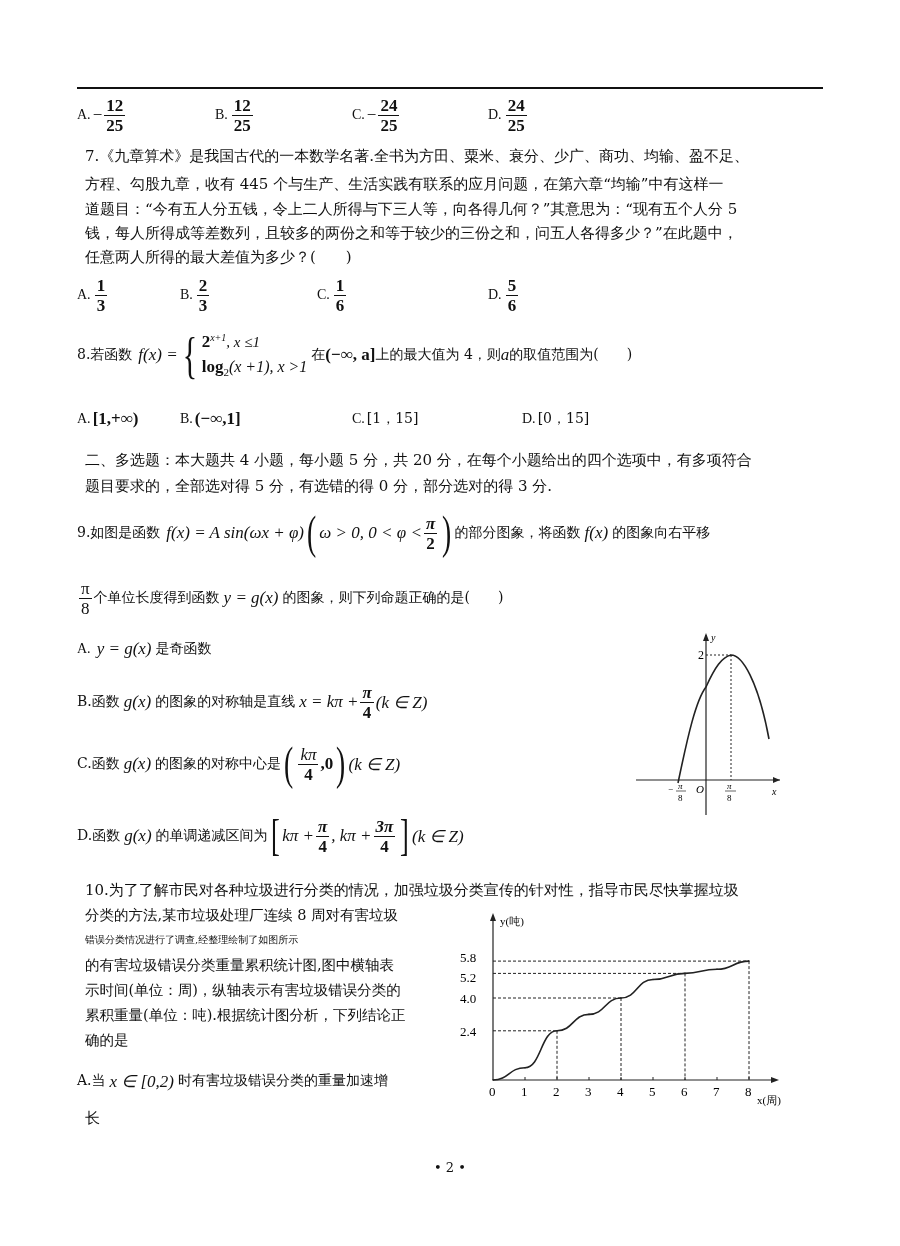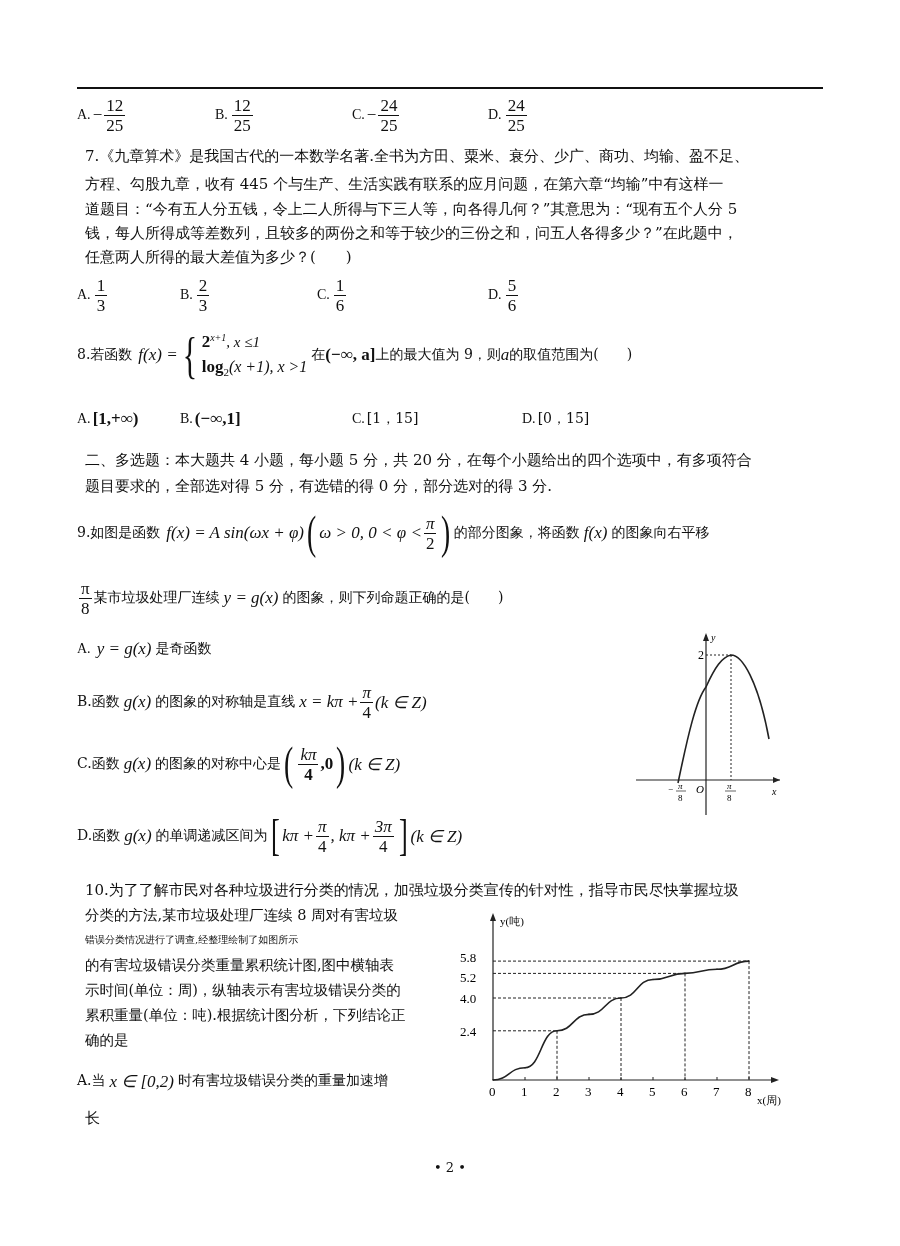--- a/index.html
+++ b/index.html
@@ -4,21 +4,21 @@
 <style>
   html, body { margin: 0; padding: 0; background: #ffffff; }
   body {
     width: 900px; height: 1246px; position: relative; overflow: hidden;
     font-family: "DejaVu Serif", "Liberation Serif", serif;
     color: #111; font-size: 15px;
   }
   .abs { position: absolute; }
   .rule { left: 77px; top: 87px; width: 746px; height: 2px; background: #111; }
   .line { position: absolute; left: 77px; white-space: nowrap; font-size: 15px; line-height: 20px; margin-left: 8px; }
-  .frac { display: inline-flex; flex-direction: column; align-items: center; vertical-align: middle; font-weight: normal; font-family: "Liberation Serif", serif; font-size: 17px; line-height: 19px; margin: 0 2px; }
+  .frac { display: inline-flex; flex-direction: column; align-items: center; vertical-align: middle; font-weight: bold; font-family: "Liberation Serif", serif; font-size: 17px; line-height: 19px; margin: 0 2px; }
   .frac .num { border-bottom: 1.3px solid #111; padding: 0 2px; }
   .frac .den { padding: 0 2px; }
   .opt { position: absolute; white-space: nowrap; font-size: 14px; display: flex; align-items: center; }
   .opt .lbl { font-family: "Liberation Serif", serif; margin-right: 2px; }
   .m { font-family: "Liberation Serif", serif; font-style: italic; font-size: 17px; }
   .mb { font-family: "Liberation Serif", serif; font-weight: bold; font-size: 17px; }
   .mr { font-family: "Liberation Serif", serif; font-size: 17px; }
   .big-paren { font-family: "Liberation Serif", serif; font-size: 46px; line-height: 46px; font-weight: 300; vertical-align: middle; transform: scaleX(0.6); display: inline-block; }
   .big-brack { font-family: "Liberation Serif", serif; font-size: 44px; line-height: 44px; vertical-align: middle; transform: scaleX(0.6); display: inline-block; }
   .brace { font-family: "Liberation Serif", serif; font-size: 50px; line-height: 50px; vertical-align: middle; display: inline-block; transform: scaleX(0.6); }
@@ -107,21 +107,21 @@
 <div class="opt" style="left:77px; top:325px; height:60px;">
   <span>8.若函数</span>
   <span class="m" style="margin-left:6px">f(x) =</span>
   <span class="brace">{</span>
   <span class="piece">
     <span><span class="mb">2</span><sup class="m" style="font-size:10px">x+1</sup><span class="m" style="font-size:15px">, x ≤1</span></span>
     <span><span class="mb">log</span><sub class="mr" style="font-size:11px">2</sub><span class="m" style="font-size:16px">(x +1), x &gt;1</span></span>
   </span>
   <span style="margin-left:4px">在</span>
   <span class="mb">(−∞, a]</span>
-  <span>上的最大值为 9，则</span>
+  <span>上的最大值为 4，则</span>
   <span class="m">a</span>
   <span>的取值范围为(　　)</span>
 </div>
 <div id="q8opts">
     <div class="opt" style="left:77px; top:406px; height:26px;">
       <span class="lbl">A.</span>
       <span class="mb">[1,+∞)</span>
     </div>
     <div class="opt" style="left:180px; top:406px; height:26px;">
       <span class="lbl">B.</span>
@@ -152,21 +152,21 @@
   <span class="big-paren">)</span>
   <span>的部分图象，将函数</span>
   <span class="m" style="margin:12px 4px">f(x)</span>
   <span>的图象向右平移</span>
 </div>
 <div class="opt" style="left:77px; top:574px; height:48px;">
   <span class="frac" style="font-weight:normal">
       <span class="num">π</span>
       <span class="den">8</span>
     </span>
-  <span>某市垃圾处理厂连续</span>
+  <span>个单位长度得到函数</span>
   <span class="m" style="margin:0 4px">y = g(x)</span>
   <span>的图象，则下列命题正确的是(　　)</span>
 </div>
 
 <div class="opt" style="left:77px; top:636px; height:26px;">
   <span class="lbl">A.</span>
   <span class="m" style="margin:0 4px">y = g(x)</span>
   <span>是奇函数</span>
 </div>
 <div class="opt" style="left:77px; top:680px; height:44px;">

